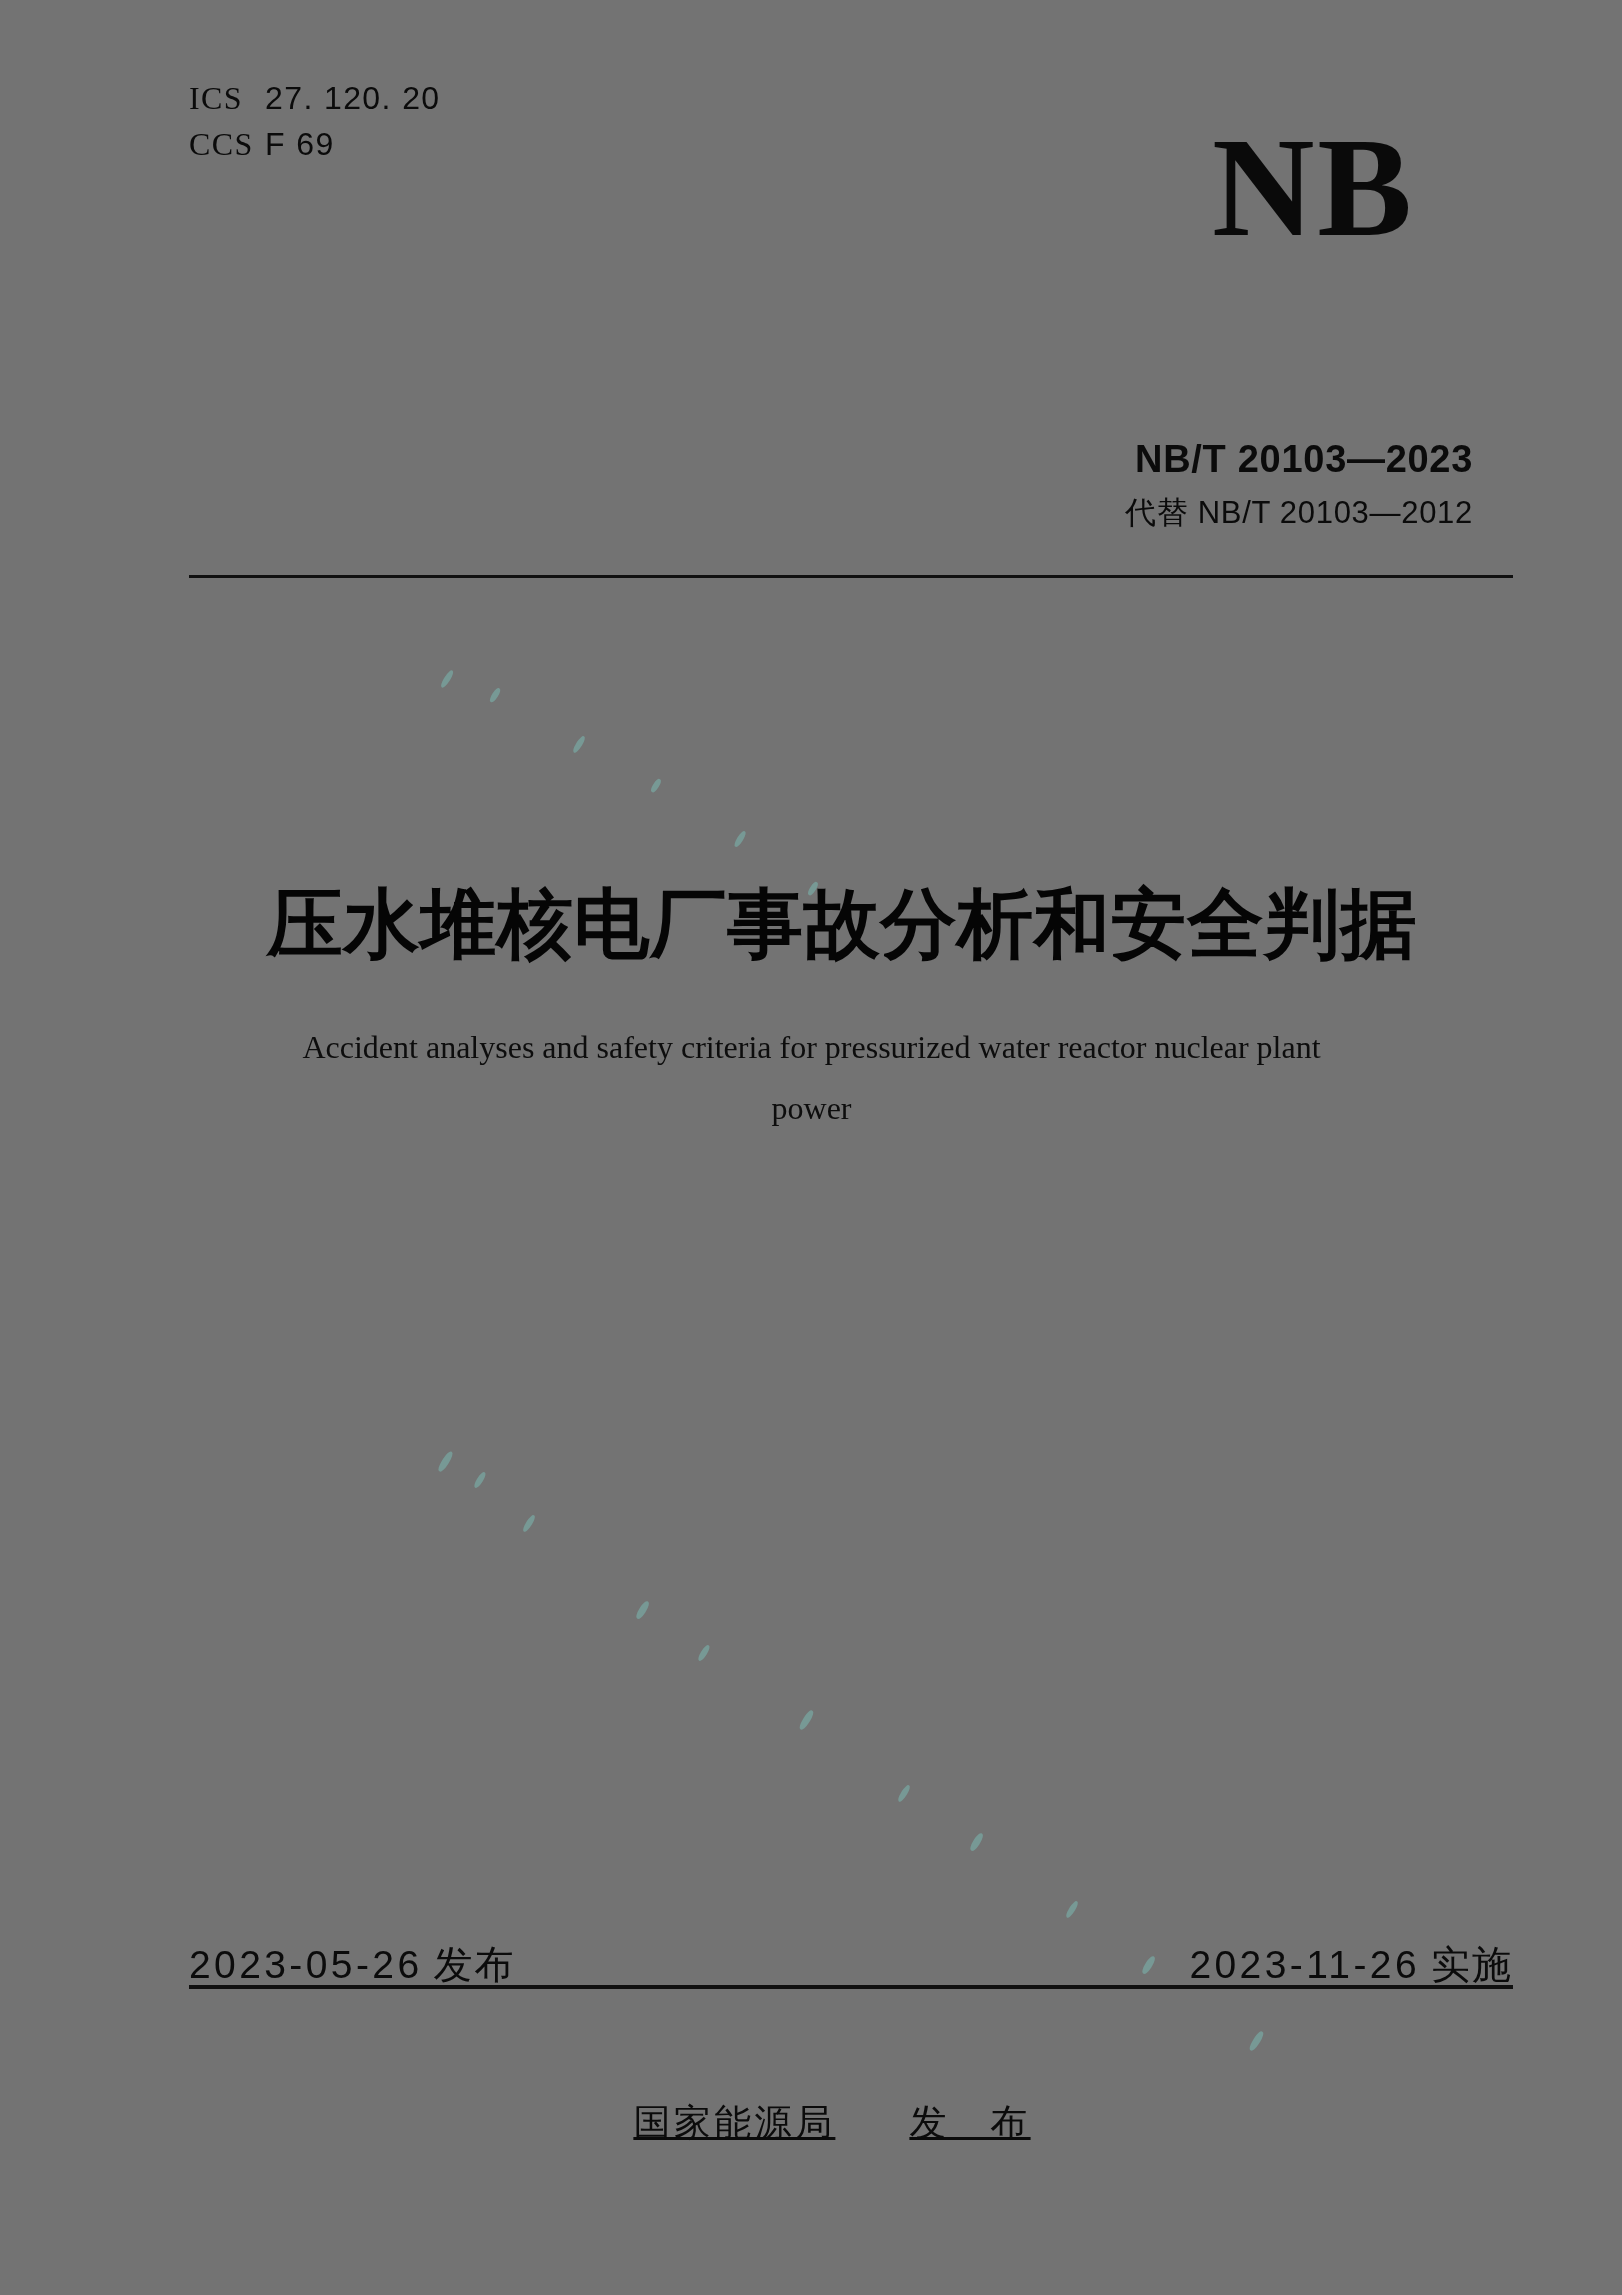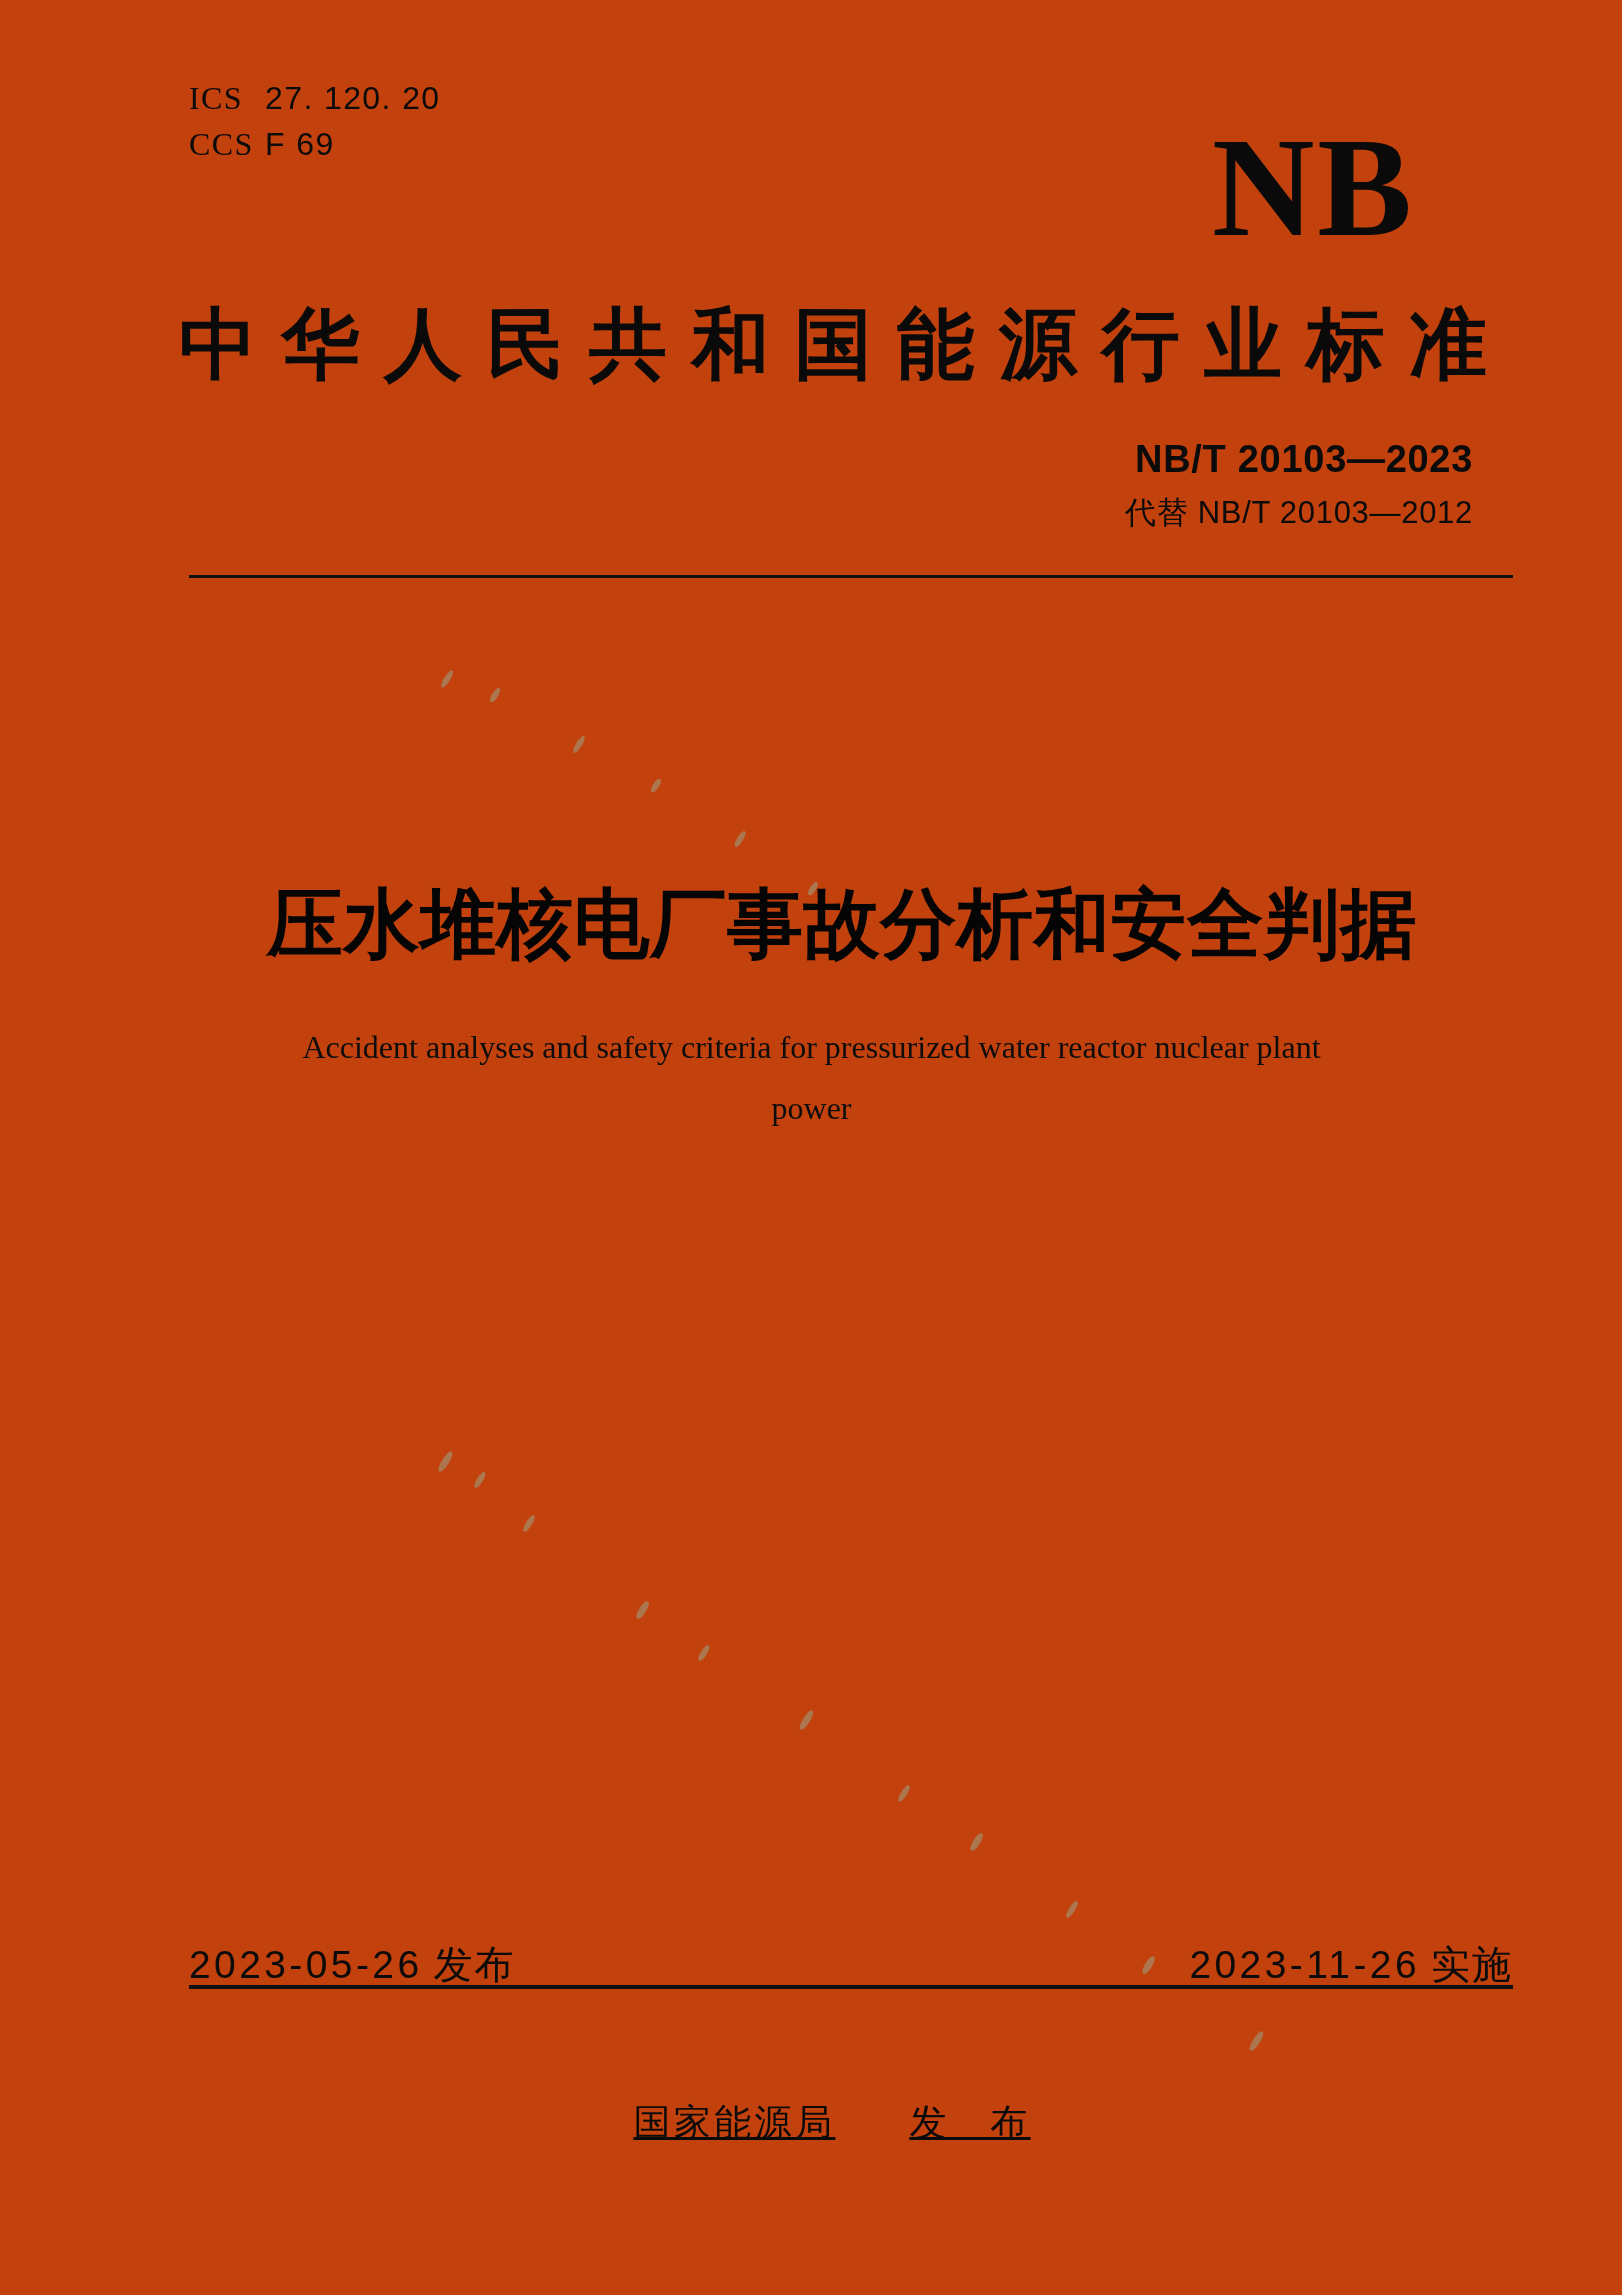--- a/index.html
+++ b/index.html
@@ -6,21 +6,21 @@
   body {
     width: 1623px; height: 2295px;
     background: #ffffff;
     font-family: "Liberation Sans", sans-serif;
     color: #0b0b0b;
     position: relative;
   }
   .page {
     position: absolute; left: 0; top: 0;
     width: 1623px; height: 2295px;
-    background: #c2410c; overflow: hidden;
+    background: #737373; overflow: hidden;
   }
 
   
   .ics-block { position: absolute; left: 189px; top: 75px; font-size: 32px; line-height: 1.45; }
   .ics-row { display: flex; align-items: baseline; }
   .ics-lbl { font-family: "Liberation Serif", serif; letter-spacing: 1.4px; display: inline-block; width: 76px; }
   .ics-code { letter-spacing: 1.4px; font-weight: 500; }
 
   
   .nb-logo {
@@ -93,21 +93,20 @@
       <span class="ics-code">27. 120. 20</span>
     </div>
     <div class="ics-row">
       <span class="ics-lbl">CCS</span>
       <span class="ics-code">F 69</span>
     </div>
   </div>
 
   <div class="nb-logo">NB</div>
 
-  <div class="heading">中华人民共和国能源行业标准</div>
 
   <div class="stdnum">
     <div class="stdnum-main">NB/T 20103—2023</div>
     <div class="stdnum-replaces">代替 NB/T 20103—2012</div>
   </div>
 
   <div class="rule-top"></div>
 
   <div class="title-zh">压水堆核电厂事故分析和安全判据</div>
 

